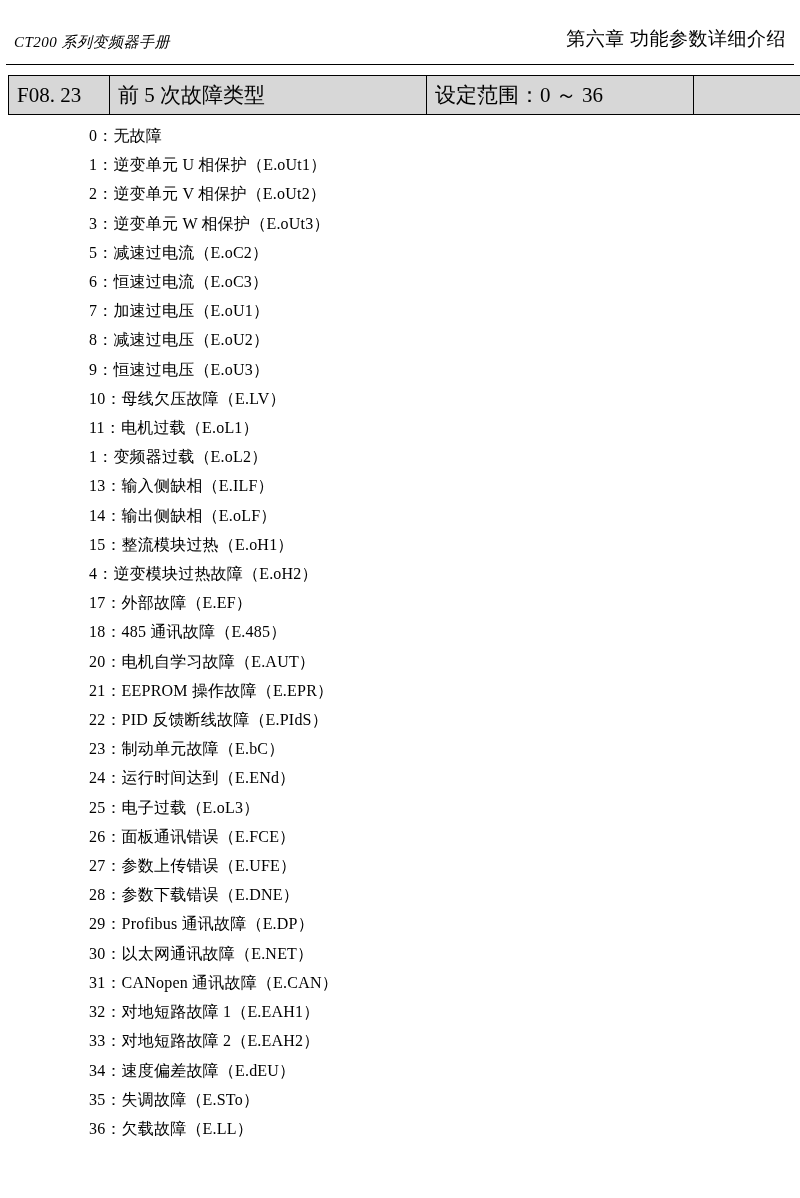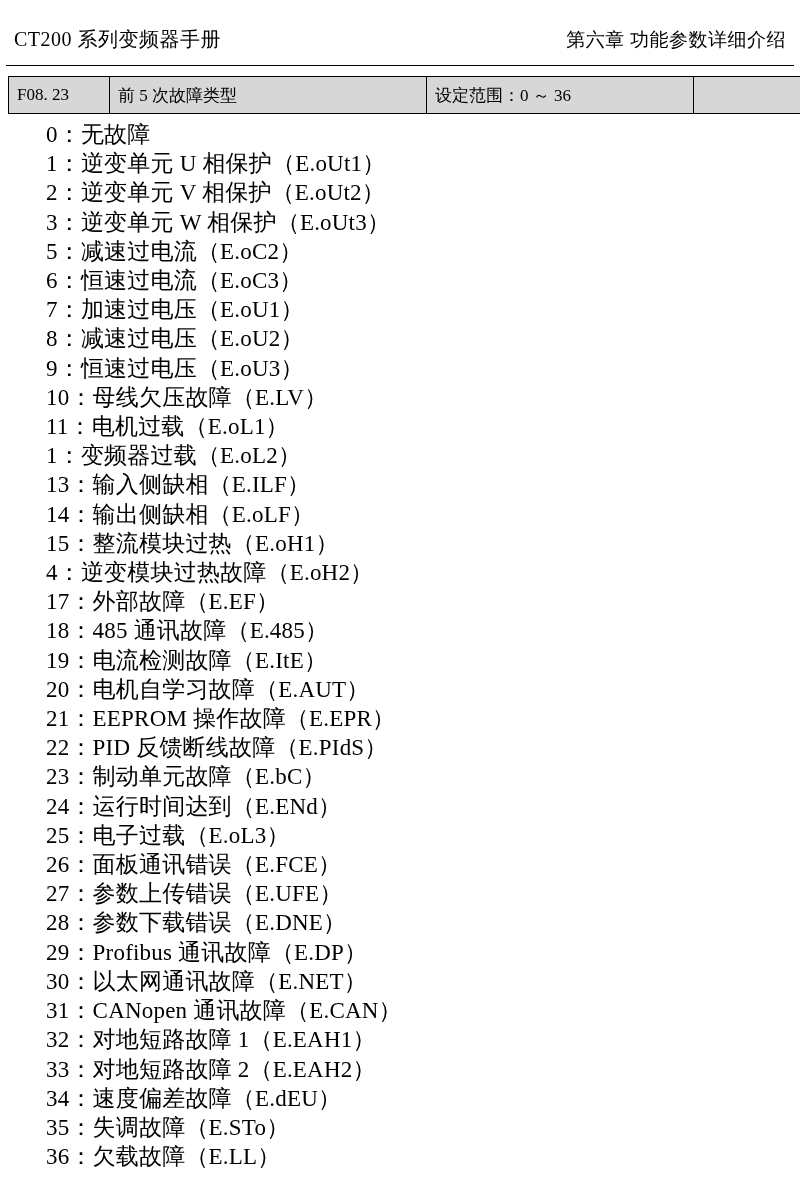--- a/index.html
+++ b/index.html
@@ -24,23 +24,24 @@
   }
   
   .header {
     display: flex;
     justify-content: space-between;
     align-items: flex-end;
     padding: 26px 14px 6px 14px;
     box-sizing: border-box;
   }
   .header-left {
-    font-size: 20px;
+    font-size: 15px;
     letter-spacing: 0.5px;
     white-space: nowrap;
+    font-style: italic;
   }
   .header-right {
     font-size: 19px;
     letter-spacing: 0.5px;
     white-space: nowrap;
   }
   .header-rule {
     border: none;
     border-top: 1.6px solid #000;
     margin: 6px 6px 0 6px;
@@ -48,41 +49,42 @@
   
   .param-table {
     margin: 10px 8px 0 8px;
     border-collapse: collapse;
     width: calc(100% - 16px);
     table-layout: fixed;
   }
   .param-table td {
     border: 1.3px solid #000;
     background: #d7d7d7;
-    font-size: 17px;
+    font-size: 21px;
     padding: 5px 8px;
     height: 26px;
     vertical-align: middle;
     white-space: nowrap;
   }
   .col-code { width: 84px; }
   .col-name { width: 300px; }
   .col-range { width: 250px; }
   .col-blank { width: 146px; }
   
   .options {
     margin: 6px 0 0 0;
     padding: 0 0 0 46px;
     list-style: none;
   }
   .options li {
-    font-size: 23px;
+    font-size: 16px;
     line-height: 29.2px;
     white-space: nowrap;
     letter-spacing: 0.2px;
+    margin-left: 43px;
   }
 </style>
 </head>
 <body>
 
 <div class="page">
 
   <div class="header">
     <div class="header-left">CT200 系列变频器手册</div>
     <div class="header-right">第六章  功能参数详细介绍</div>
@@ -112,21 +114,20 @@
     <li>9：恒速过电压（E.oU3）</li>
     <li>10：母线欠压故障（E.LV）</li>
     <li>11：电机过载（E.oL1）</li>
     <li>1：变频器过载（E.oL2）</li>
     <li>13：输入侧缺相（E.ILF）</li>
     <li>14：输出侧缺相（E.oLF）</li>
     <li>15：整流模块过热（E.oH1）</li>
     <li>4：逆变模块过热故障（E.oH2）</li>
     <li>17：外部故障（E.EF）</li>
     <li>18：485 通讯故障（E.485）</li>
-    <li>19：电流检测故障（E.ItE）</li>
     <li>20：电机自学习故障（E.AUT）</li>
     <li>21：EEPROM 操作故障（E.EPR）</li>
     <li>22：PID 反馈断线故障（E.PIdS）</li>
     <li>23：制动单元故障（E.bC）</li>
     <li>24：运行时间达到（E.ENd）</li>
     <li>25：电子过载（E.oL3）</li>
     <li>26：面板通讯错误（E.FCE）</li>
     <li>27：参数上传错误（E.UFE）</li>
     <li>28：参数下载错误（E.DNE）</li>
     <li>29：Profibus 通讯故障（E.DP）</li>

